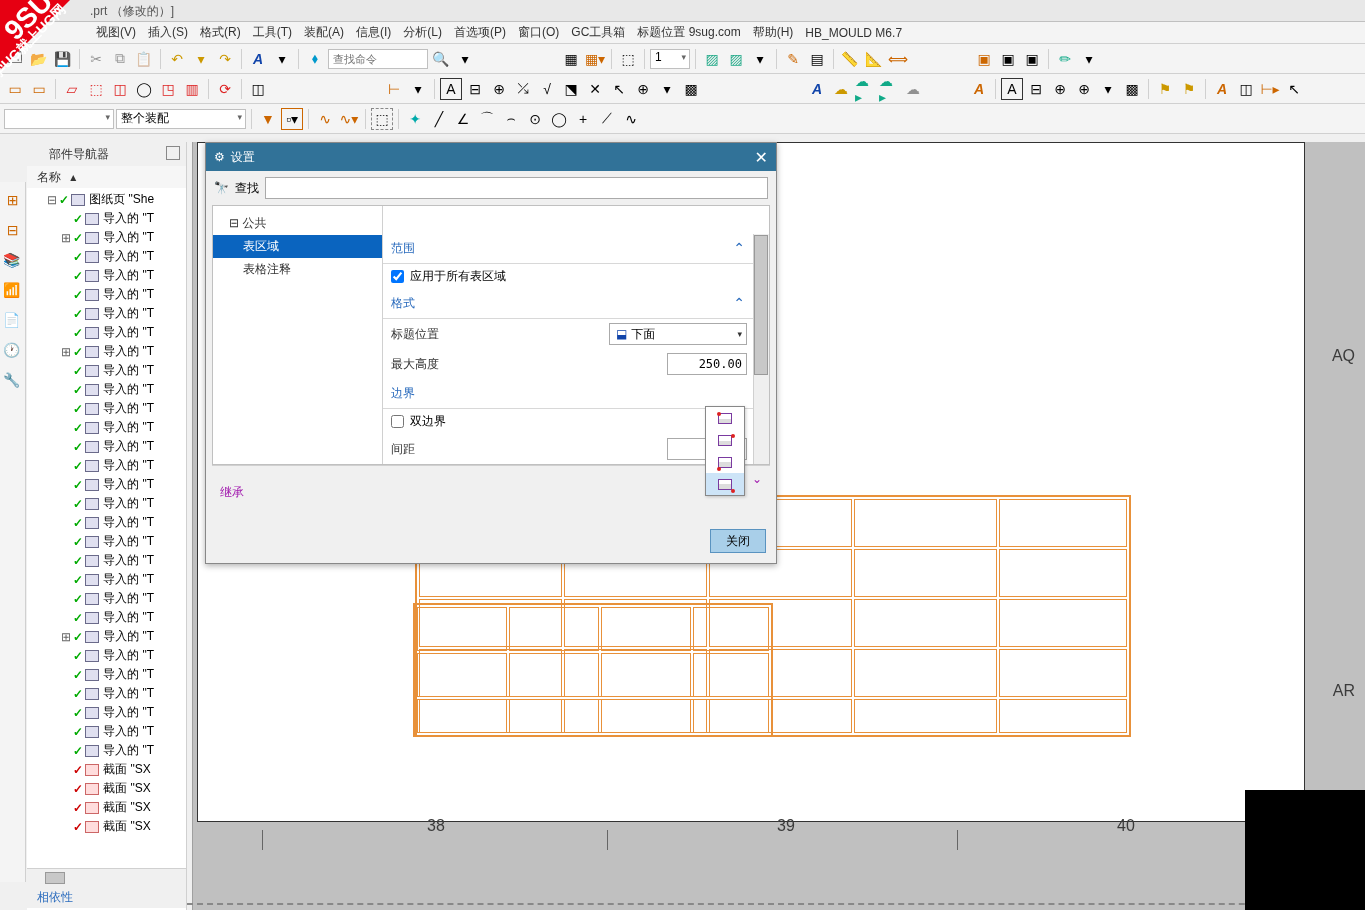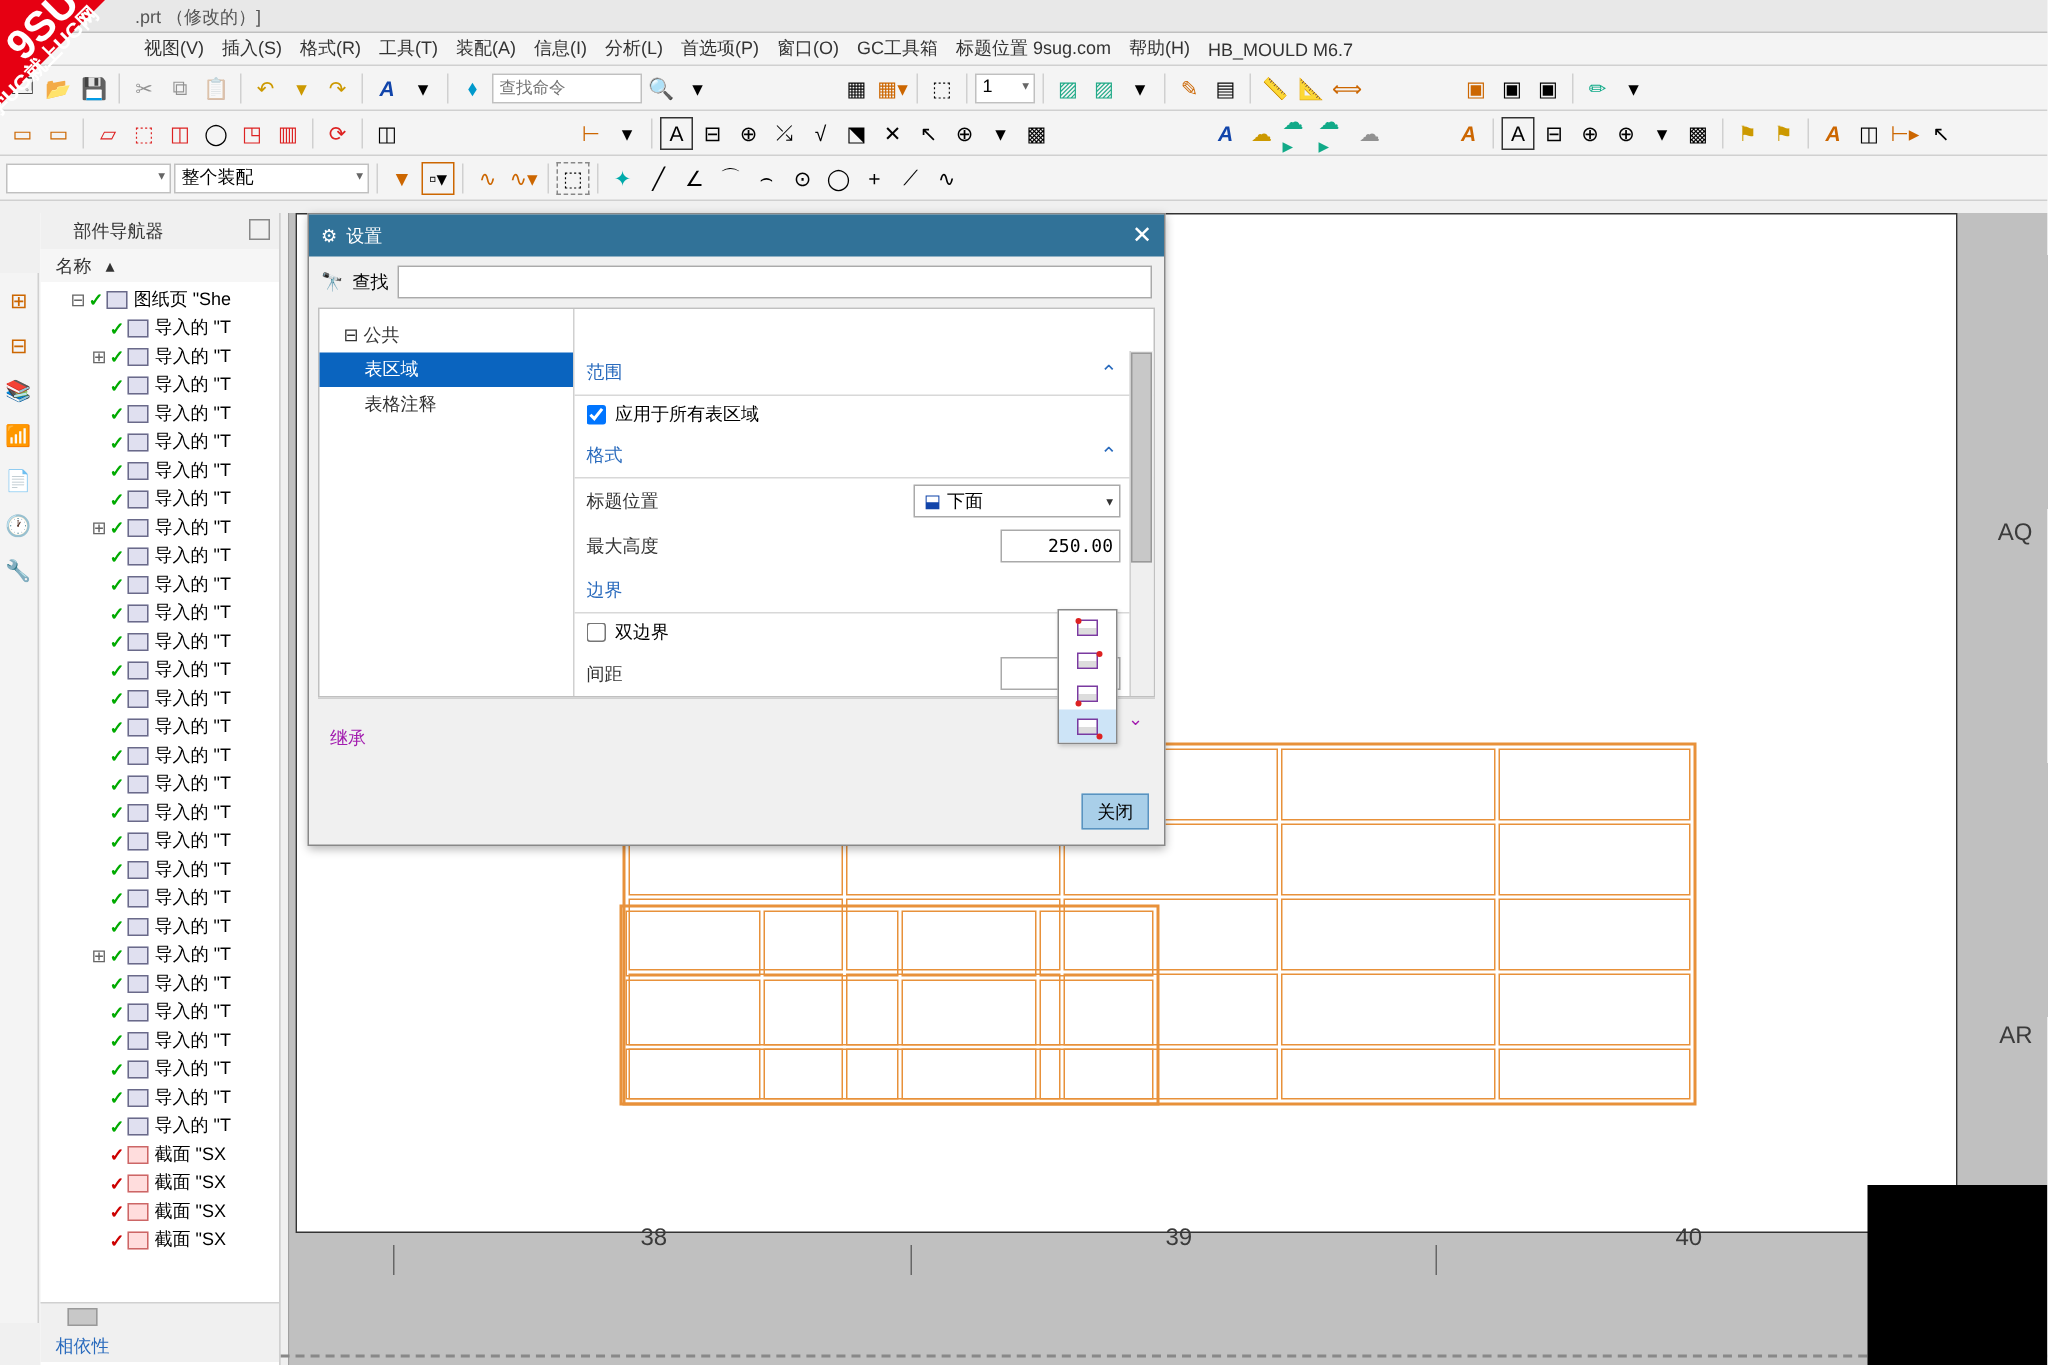--- a/index.html
+++ b/index.html
@@ -84,21 +84,21 @@
 .tl::before { left: -2px; top: -2px; }
 .tr::before { right: -4px; top: -2px; }
 .bl::before { left: -2px; bottom: -4px; }
 .br::before { right: -4px; bottom: -4px; }
 .dlg-dropdown { position: absolute; right: 24px; top: 172px; width: 40px; background: #fff; border: 1px solid #888; box-shadow: 1px 1px 3px rgba(0,0,0,.2); z-index: 10; }
 .dlg-dropdown .opt { height: 22px; display: flex; align-items: center; justify-content: center; }
 .dlg-dropdown .opt.hov { background: #cde4f7; }
 .dlg-inherit { padding: 18px 8px; color: #a21caf; border-top: 1px solid #d0d0d0; position: relative; margin: 0 6px; }
 .dlg-inherit .chev { position: absolute; right: 8px; top: 6px; }
 .dlg-footer { padding: 10px; display: flex; justify-content: flex-end; }
-.dlg-close-btn { width: 45px; height: 24px; background: #a9cfe9; border: 1px solid #5a93c0; }
+.dlg-close-btn { width: 56px; height: 24px; background: #a9cfe9; border: 1px solid #5a93c0; }
 
 
 .watermark { position: absolute; left: -30px; top: -30px; width: 220px; height: 220px; pointer-events: none; z-index: 1000; }
 .wm-tri { width: 0; height: 0; border-left: 130px solid #e60012; border-bottom: 130px solid transparent; position: absolute; left: 0; top: 0; }
 .wm-txt { position: absolute; color: #fff; font-weight: bold; transform-origin: 0 0; }
 </style>
 </head>
 <body>
 
 <div class="titlebar">

